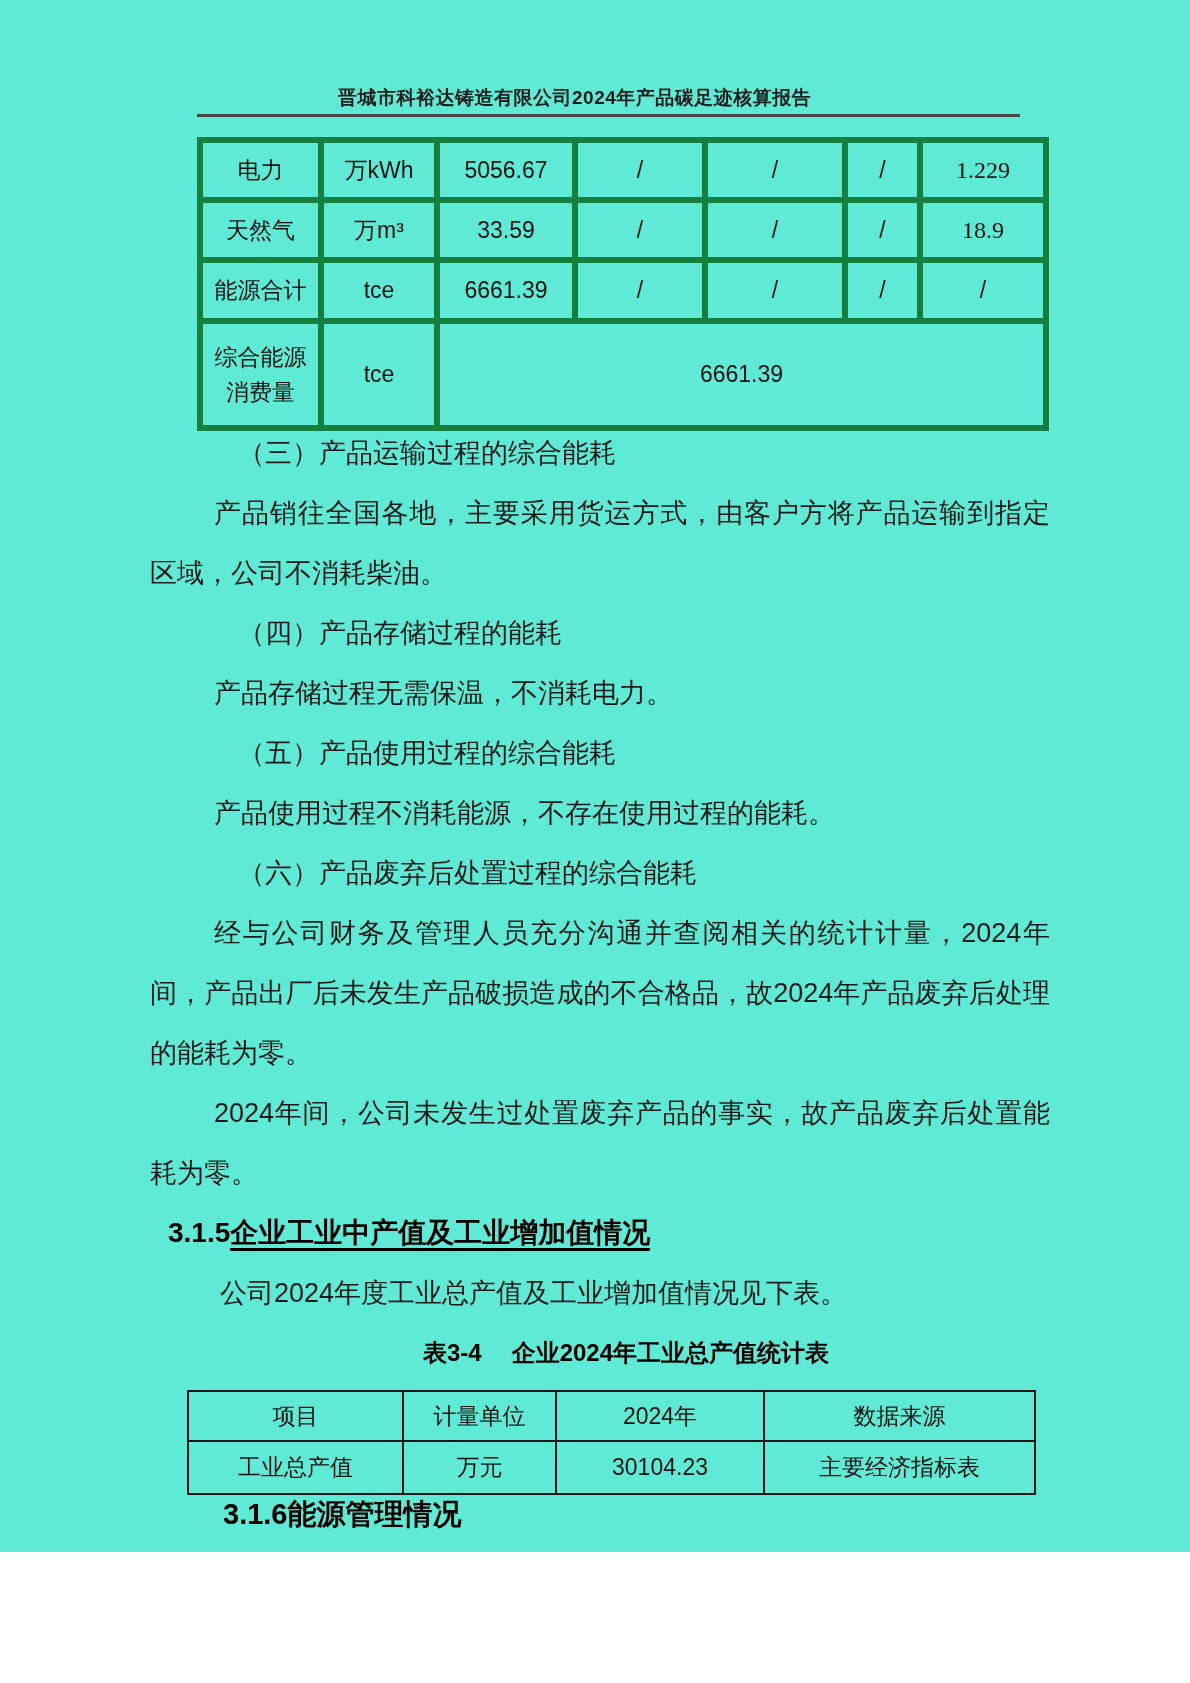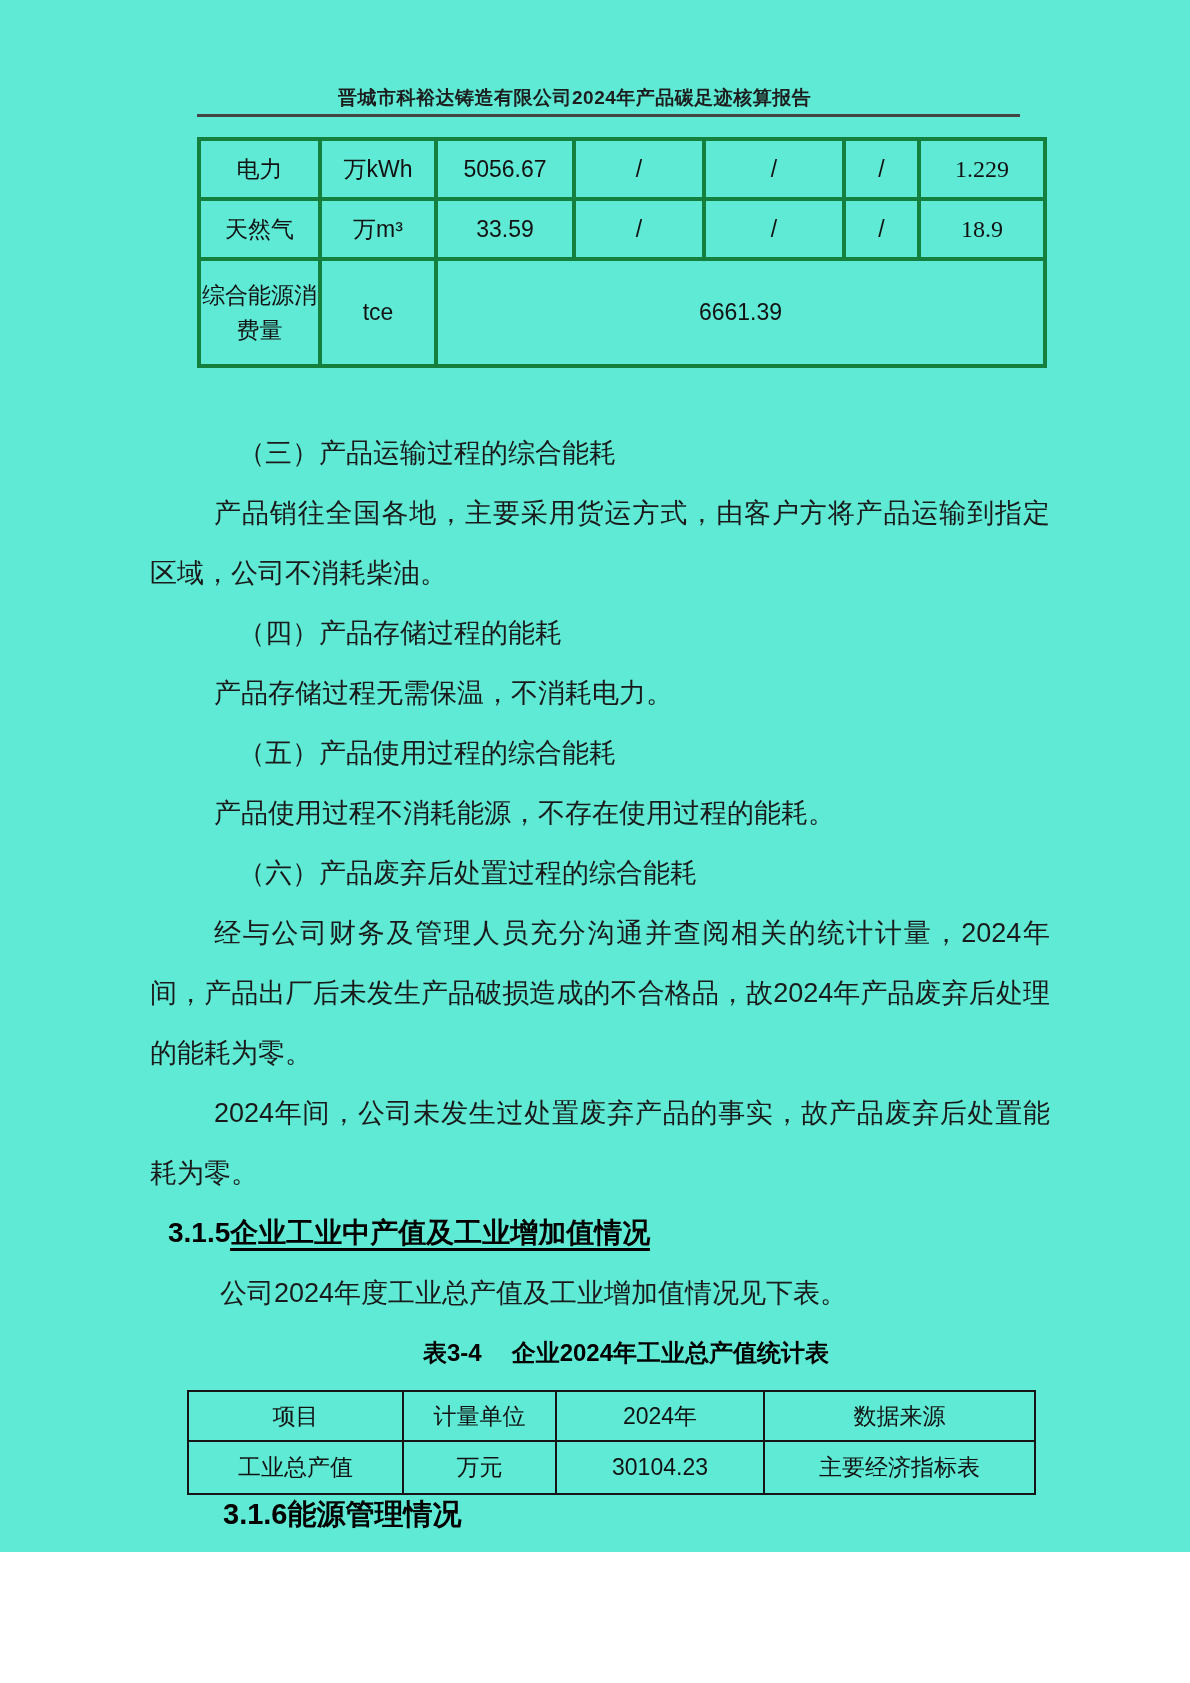--- a/index.html
+++ b/index.html
@@ -18,21 +18,21 @@
     position:absolute;top:114px;left:197px;width:823px;height:0;
     border-top:3px solid #454545;
   }
   
   table.energy{
     position:absolute;top:137px;left:197px;width:846px;
     border-collapse:collapse;table-layout:fixed;
     font-size:23px;color:#121212;
   }
   table.energy td{
-    border:4px solid #15803d;text-align:center;vertical-align:middle;
+    border:6px solid #15803d;text-align:center;vertical-align:middle;
     padding:0 1px;overflow:hidden;
   }
   table.energy .label-cell{line-height:35px;word-break:break-all;}
   .serif-num{font-family:"Liberation Serif","DejaVu Serif",serif;font-size:24px;}
   
   .body-flow{
     position:absolute;top:423px;left:150px;width:900px;
     font-size:27px;line-height:60px;color:#1a1a1a;
     text-align:justify;
   }
@@ -98,20 +98,29 @@
       </tr>
       <tr style="height:60px;">
         <td class="label-cell">天然气</td>
         <td>万m³</td>
         <td>33.59</td>
         <td>/</td>
         <td>/</td>
         <td>/</td>
         <td class="serif-num">18.9</td>
       </tr>
+      <tr style="height:61px;">
+        <td class="label-cell">能源合计</td>
+        <td>tce</td>
+        <td>6661.39</td>
+        <td>/</td>
+        <td>/</td>
+        <td>/</td>
+        <td>/</td>
+      </tr>
       <tr style="height:107px;">
         <td class="label-cell">综合能源消费量</td>
         <td>tce</td>
         <td colspan="5">6661.39</td>
       </tr>
     </tbody>
   </table>
 
   <div class="body-flow">
     <p class="subhead">（三）产品运输过程的综合能耗</p>

